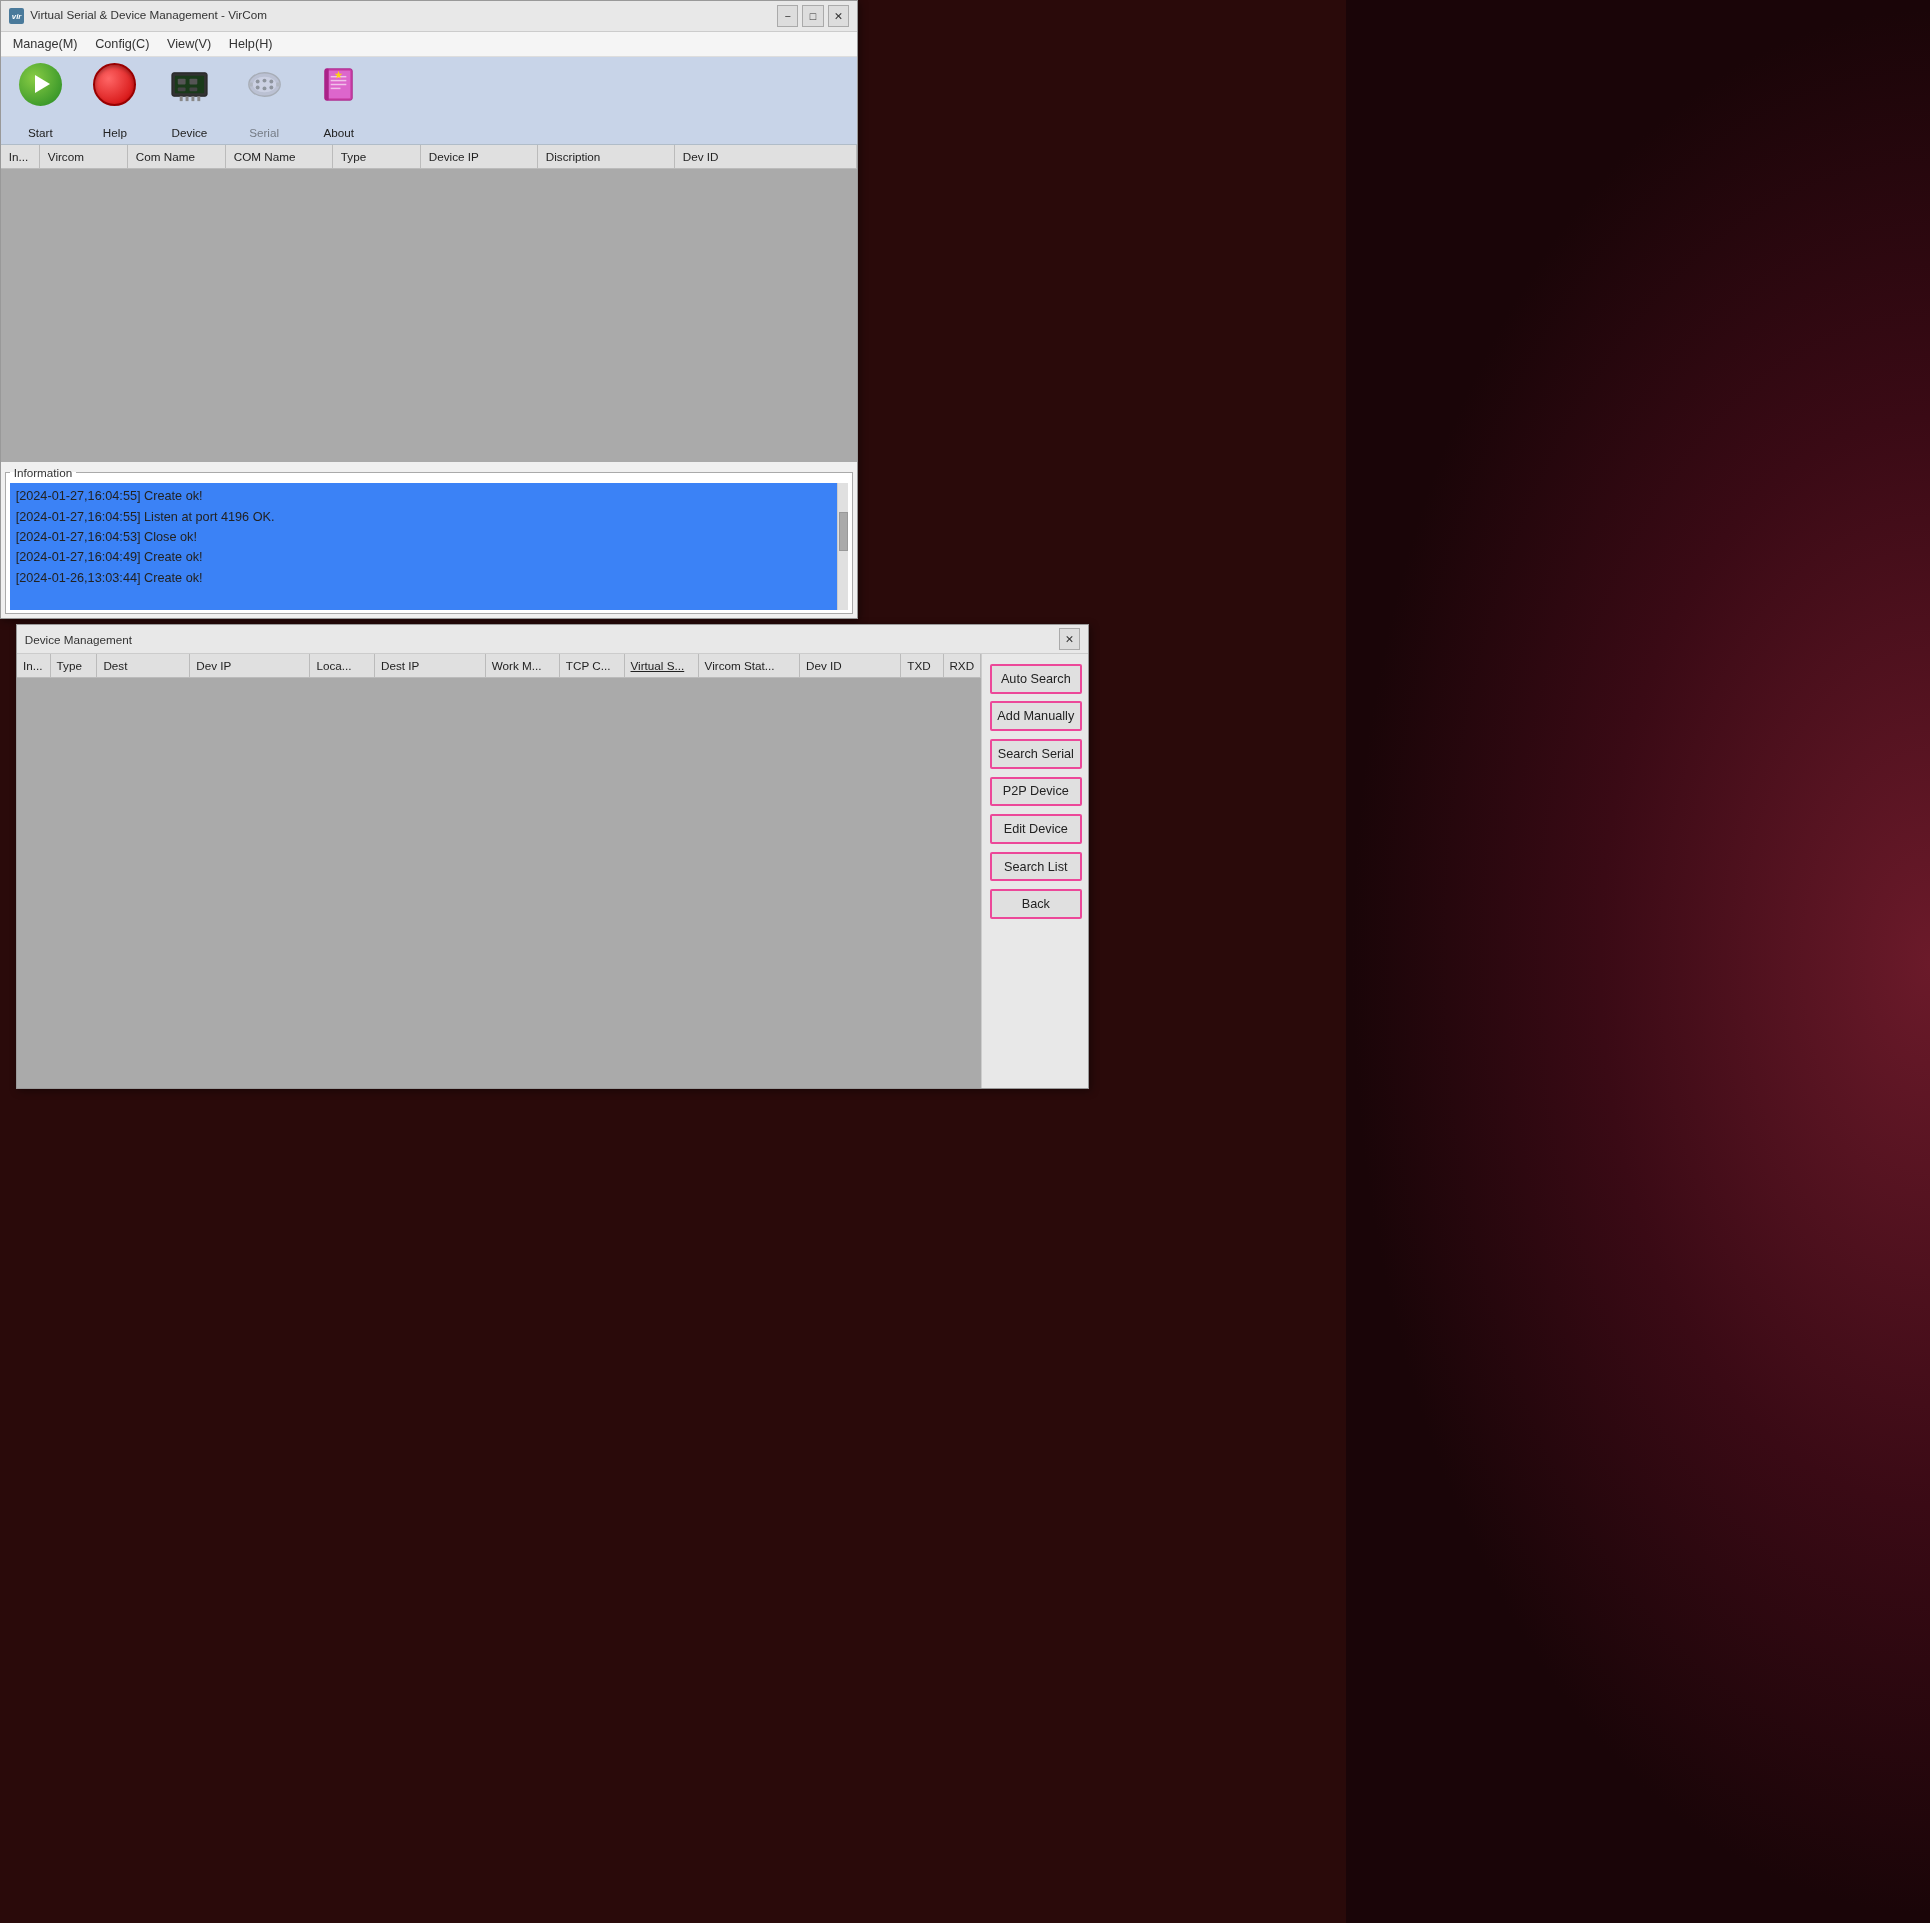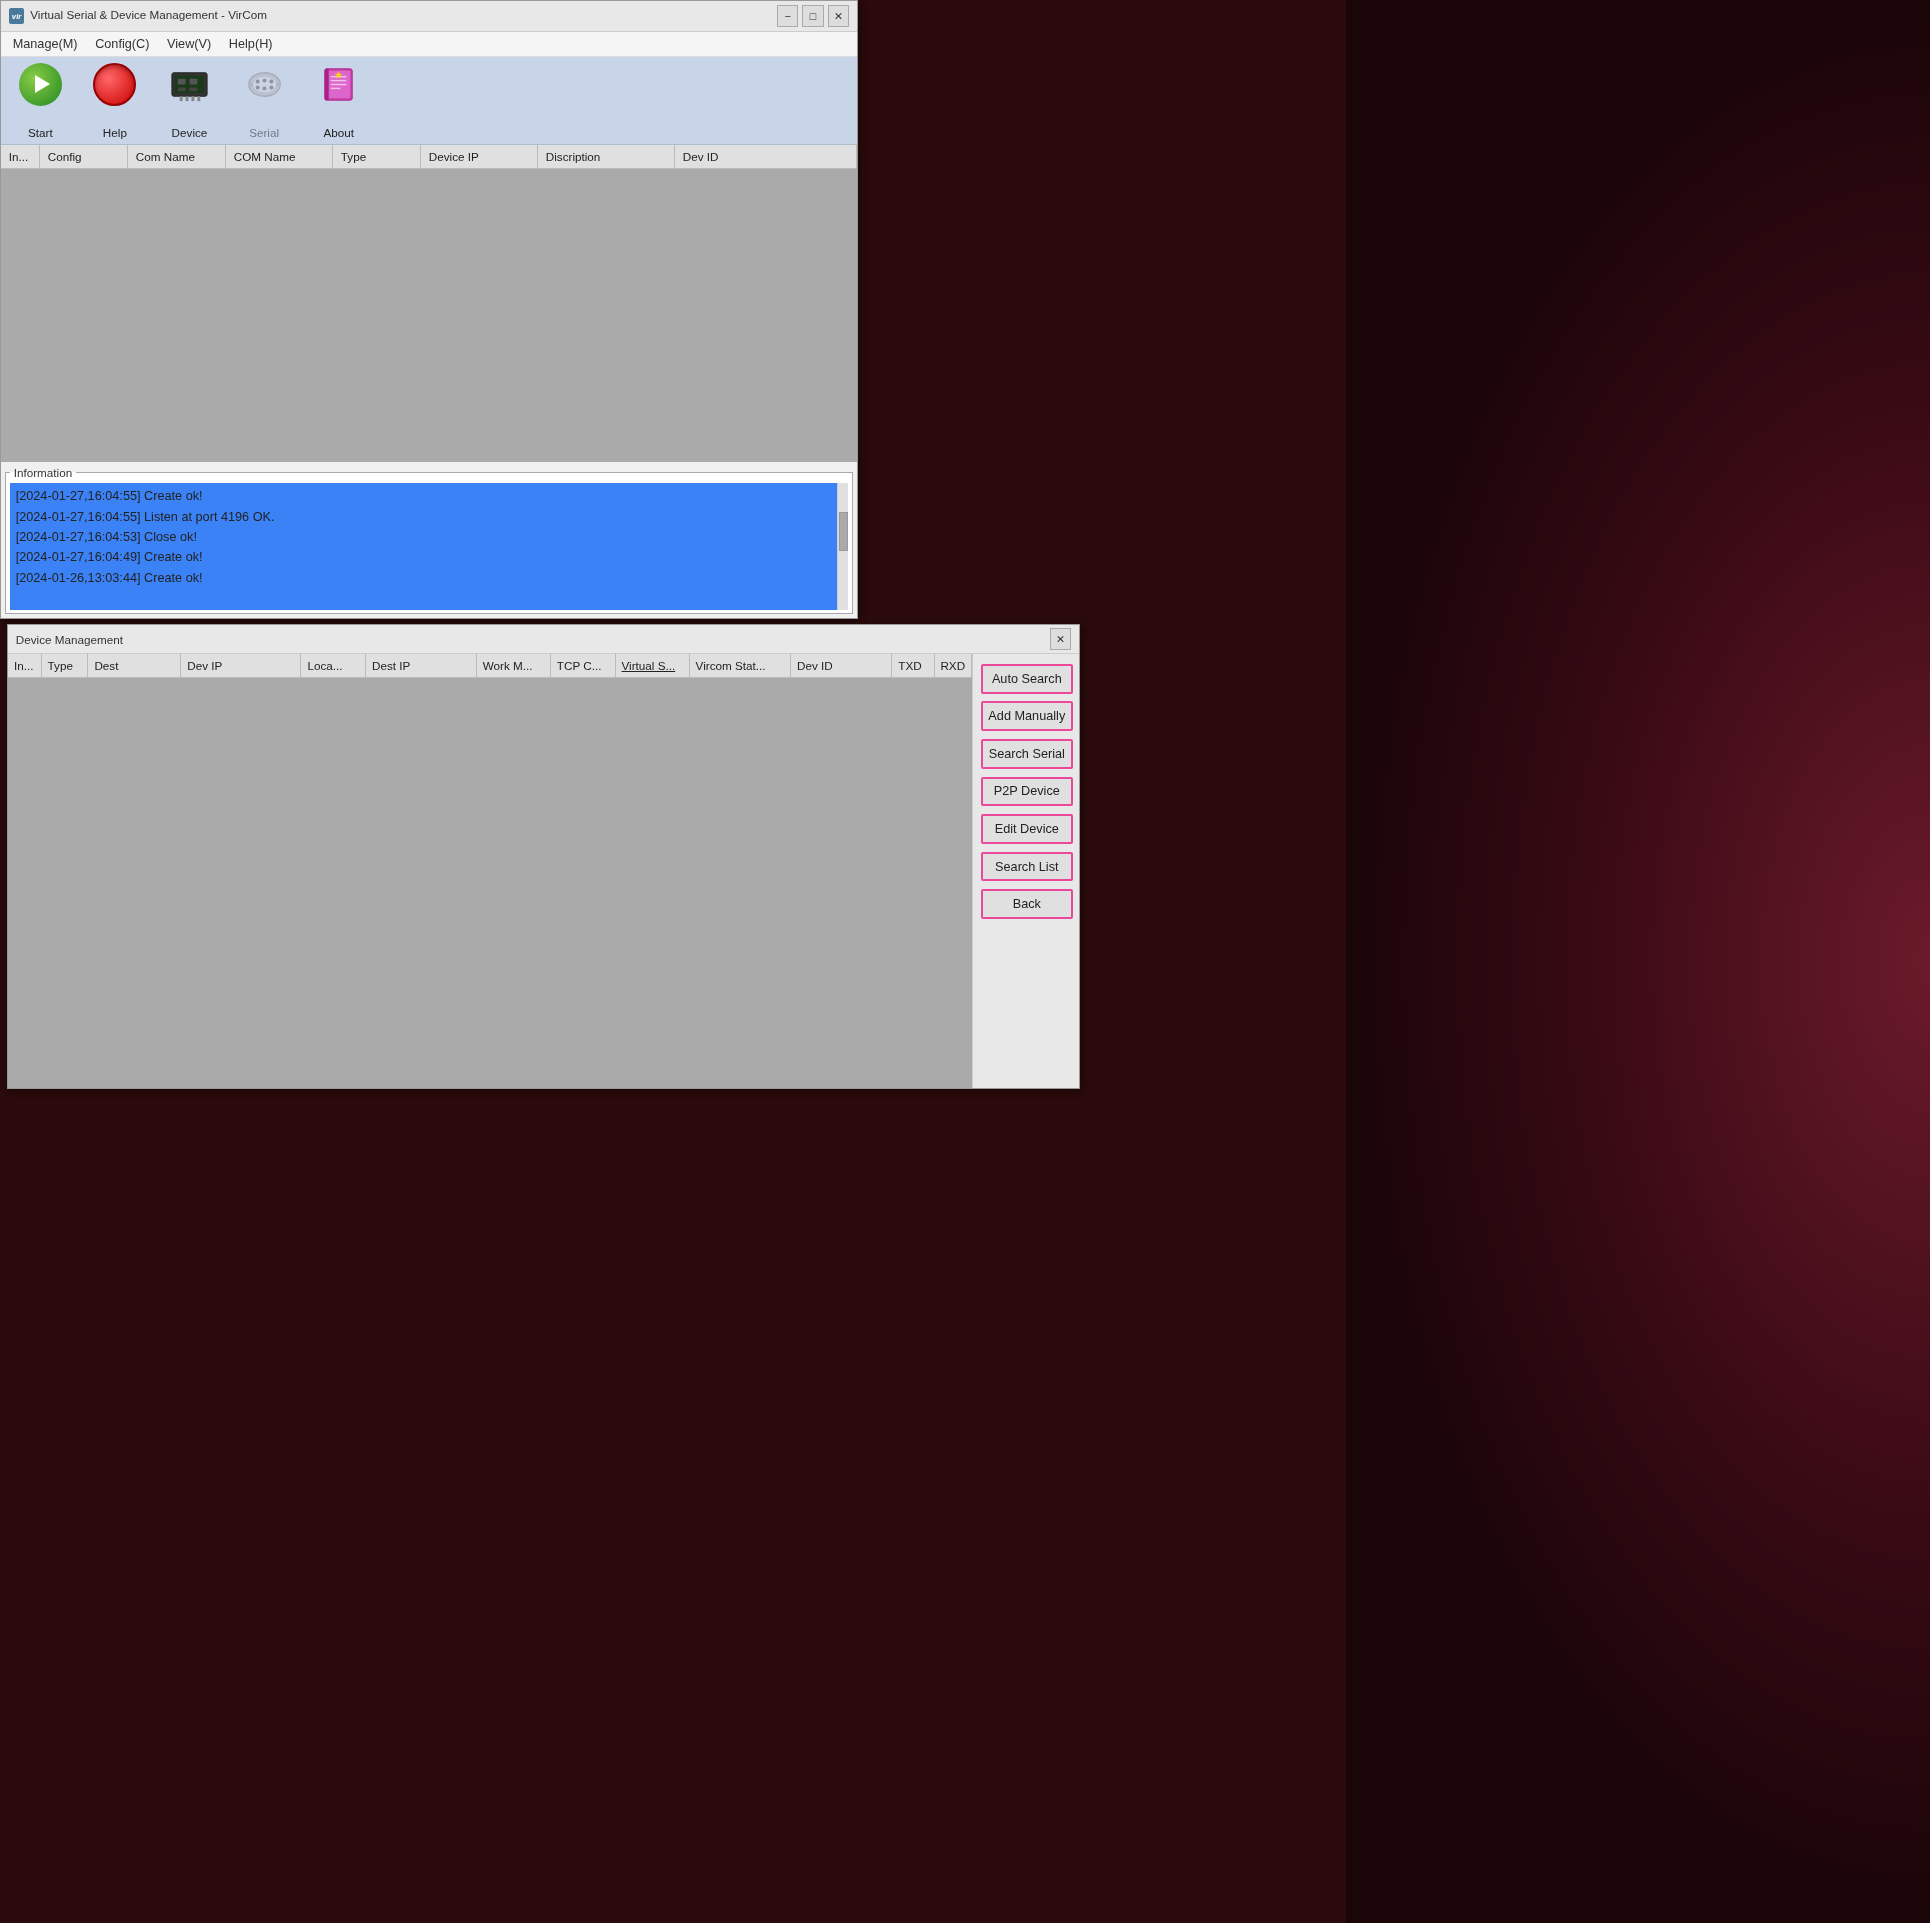--- a/index.html
+++ b/index.html
@@ -183,21 +183,21 @@
       background: #3b82f6;
       font-size: 11.7px;
       line-height: 1.6;
       color: #222;
     }
 
     
     .device-window {
       position: absolute;
       top: 624px;
-      left: 7px;
+      left: 16px;
       width: 1073px;
       background: #f0f0f0;
       border: 1px solid #999;
       box-shadow: 2px 2px 7.8px rgba(0,0,0,0.4);
       z-index: 20;
     }
 
     .device-title-bar {
       background: #e8e8e8;
       border-bottom: 1px solid #ccc;
@@ -390,21 +390,21 @@
           <polygon points="22,8 23,11 26,11 23.5,13 24.5,16 22,14 19.5,16 20.5,13 18,11 21,11" fill="#ffdd00" opacity="0.9"></polygon>
         </svg>
       </div>
       <span class="toolbar-label">About</span>
     </div>
   </div>
 
   <div class="table-container">
     <div class="table-header">
       <div class="table-header-cell col-in">In...</div>
-      <div class="table-header-cell col-status">Config</div>
+      <div class="table-header-cell col-status">Vircom</div>
       <div class="table-header-cell col-comname">Com Name</div>
       <div class="table-header-cell col-comname2">COM Name</div>
       <div class="table-header-cell col-type">Type</div>
       <div class="table-header-cell col-devip">Device IP</div>
       <div class="table-header-cell col-desc">Discription</div>
       <div class="table-header-cell col-devid">Dev ID</div>
     </div>
     <div class="table-body"></div>
   </div>
 

